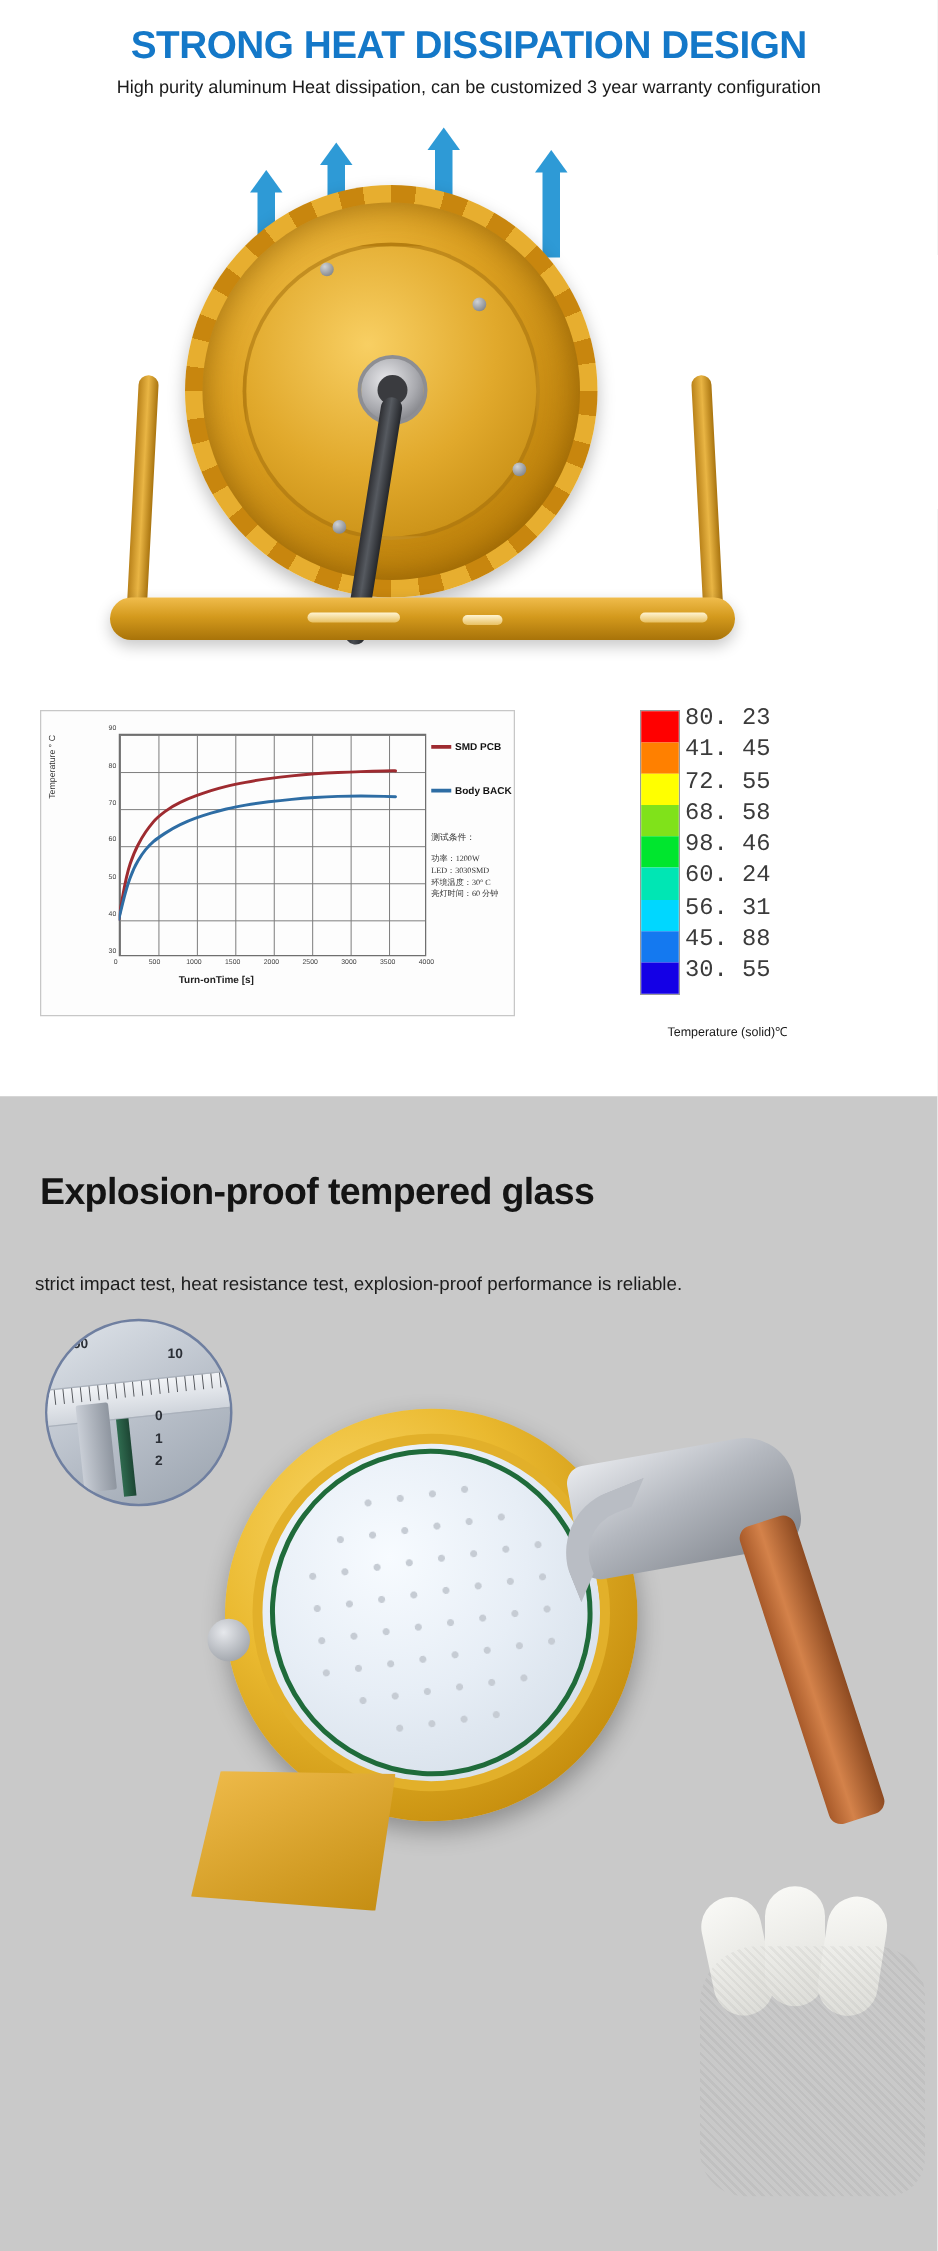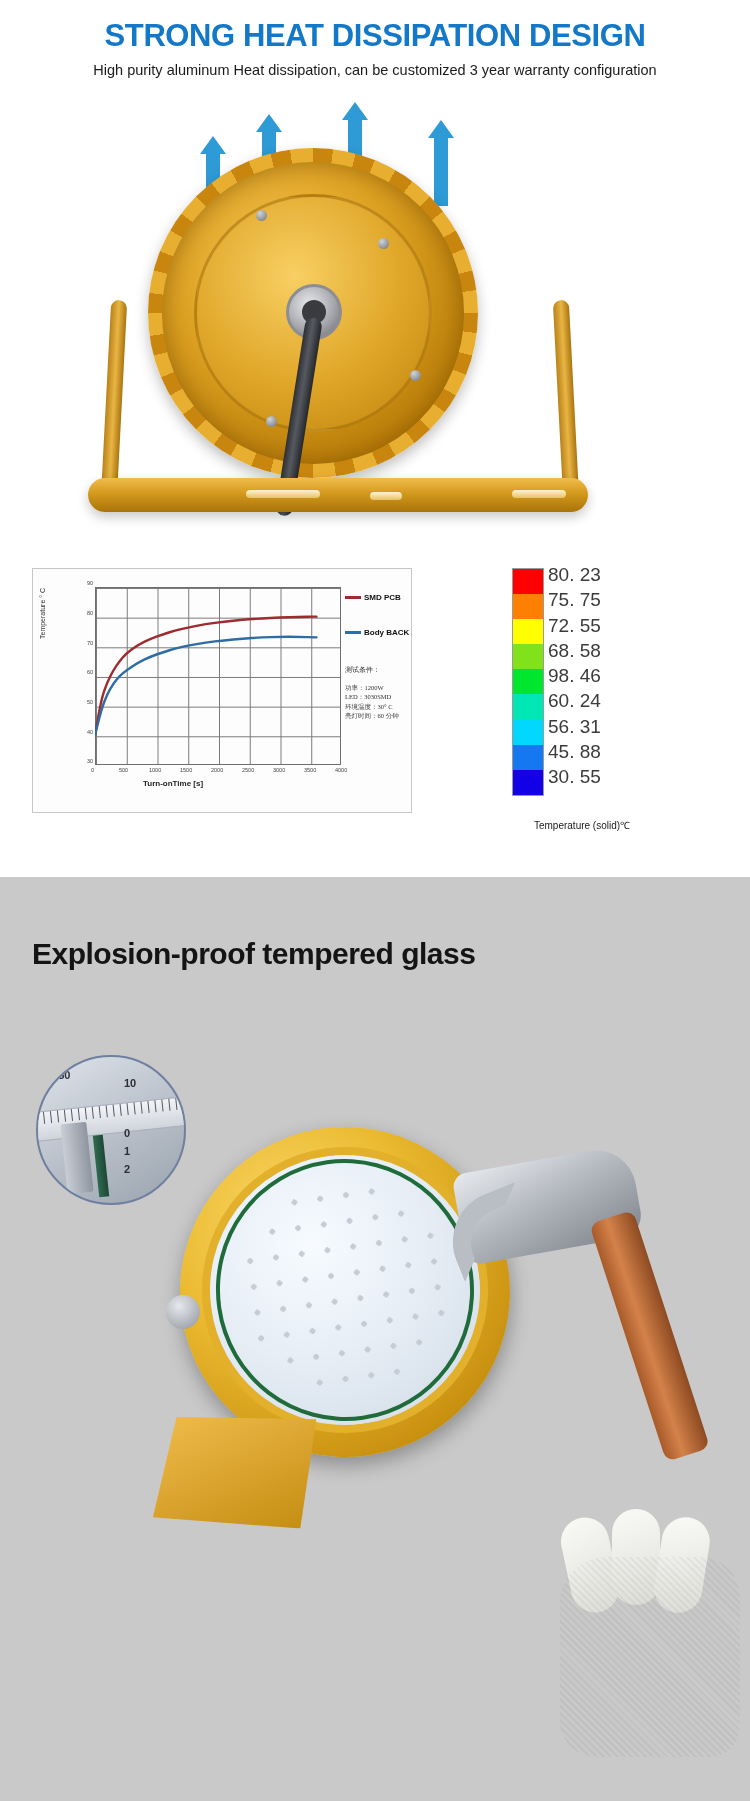--- a/index.html
+++ b/index.html
@@ -148,21 +148,21 @@
   
   .scale-wrap { position: absolute; left: 512px; top: 8px; width: 40px; height: 228px; }
   .scale-bar {
     position: absolute; left: 0; top: 0; width: 32px; height: 228px;
     border: 1px solid #999;
   }
   .scale-bar div { width: 100%; height: 11.11%; }
   .scale-vals { position: absolute; left: 548px; top: 2px; width: 110px; }
   .scale-vals span {
     display: block; height: 25.3px; line-height: 25.3px;
-    font-size: 19px; color: #3b3b3b; font-family: Liberation Sans, sans-serif;
+    font-size: 19px; color: #3b3b3b; font-family: Liberation Mono, monospace;
   }
   .cap-scale {
     position: absolute; left: 432px; top: 258px; width: 300px;
     text-align: center; font-size: 10px; color: #1a1a1a;
   }
 
   
   .sec2 { position: absolute; top: 877px; left: 0; width: 750px; height: 924px; background: #c9c9c9; }
   .s2-title {
     position: absolute; top: 60px; left: 32px;
@@ -406,50 +406,51 @@
             <div style="background: rgb(128, 226, 26);"></div>
             <div style="background: rgb(0, 230, 46);"></div>
             <div style="background: rgb(0, 230, 180);"></div>
             <div style="background: rgb(0, 215, 255);"></div>
             <div style="background: rgb(20, 121, 240);"></div>
             <div style="background: rgb(20, 0, 230);"></div>
           </div>
       </div>
       <div class="scale-vals" id="scale-vals">
           <span>80. 23</span>
-          <span>75. 75</span>
+          <span>41. 45</span>
           <span>72. 55</span>
           <span>68. 58</span>
           <span>98. 46</span>
           <span>60. 24</span>
           <span>56. 31</span>
           <span>45. 88</span>
           <span>30. 55</span>
         </div>
 
       <div class="cap-scale">Temperature (solid)℃</div>
     </div>
 
     <div class="sep"></div>
   </div>
 
   <div class="sec2">
 
     <div class="s2-title">Explosion-proof tempered glass</div>
+    <div class="s2-p2">strict impact test, heat resistance test, explosion-proof performance is reliable.</div>
 
     <div class="photo2">
 
       <div class="inset">
         <div class="ruler">
           <div class="ticks"></div>
         </div>
         <div class="jaw"></div>
         <div class="glass-edge"></div>
         <div class="inset-num" style="left:8px; top:12px;">2150</div>
-        <div class="inset-num" style="left:86px; top:20px;">10</div>
+        <div class="inset-num" style="left:96px; top:20px;">10</div>
         <div class="inset-num" style="left:86px; top:70px;">0</div>
         <div class="inset-num" style="left:86px; top:88px;">1</div>
         <div class="inset-num" style="left:86px; top:106px;">2</div>
       </div>
 
       <div class="lamp2">
         <div class="l2-body"></div>
         <div class="l2-rim"></div>
         <div class="leds"></div>
         <div class="l2-green"></div>

